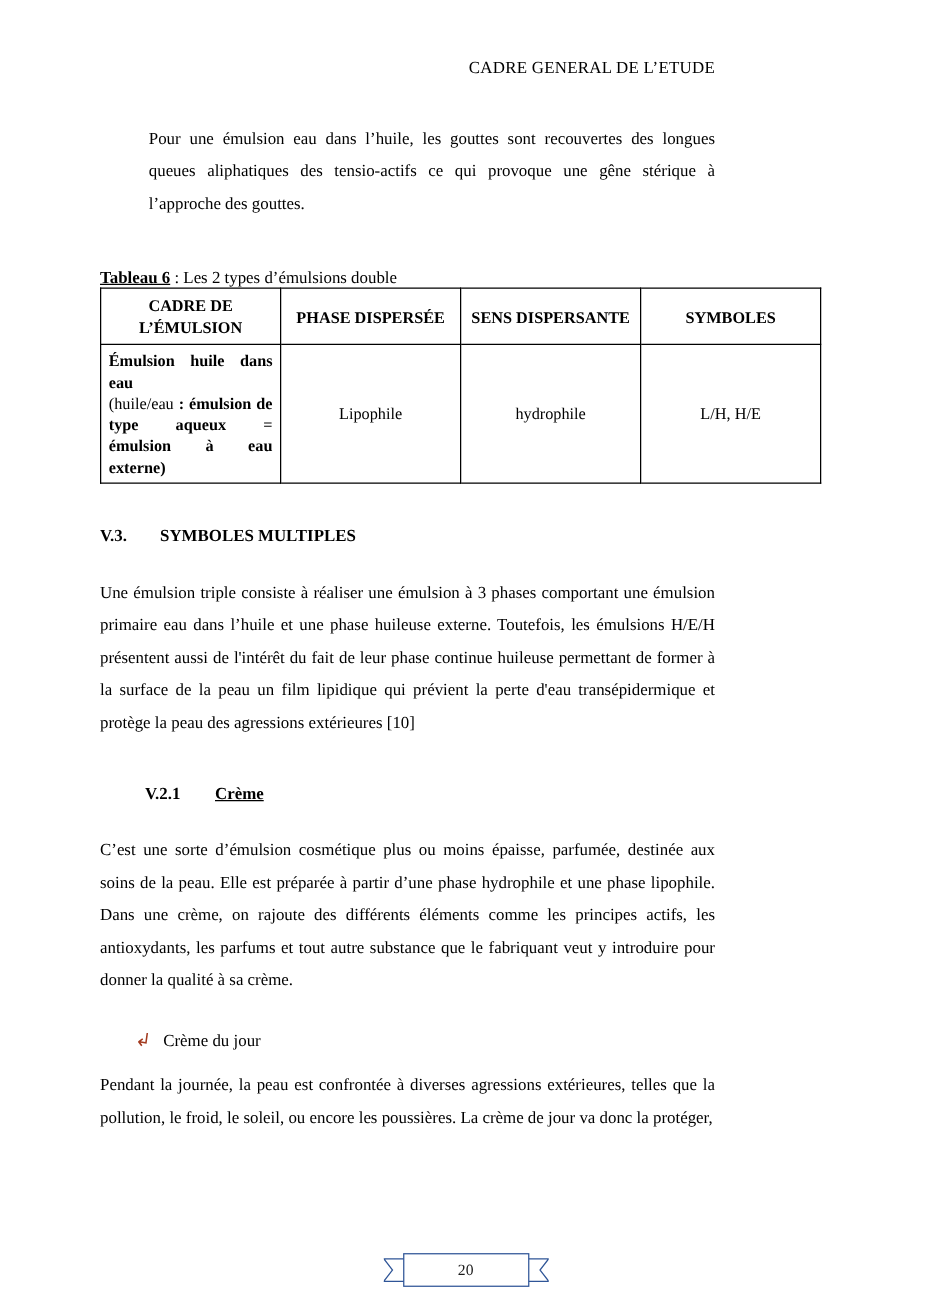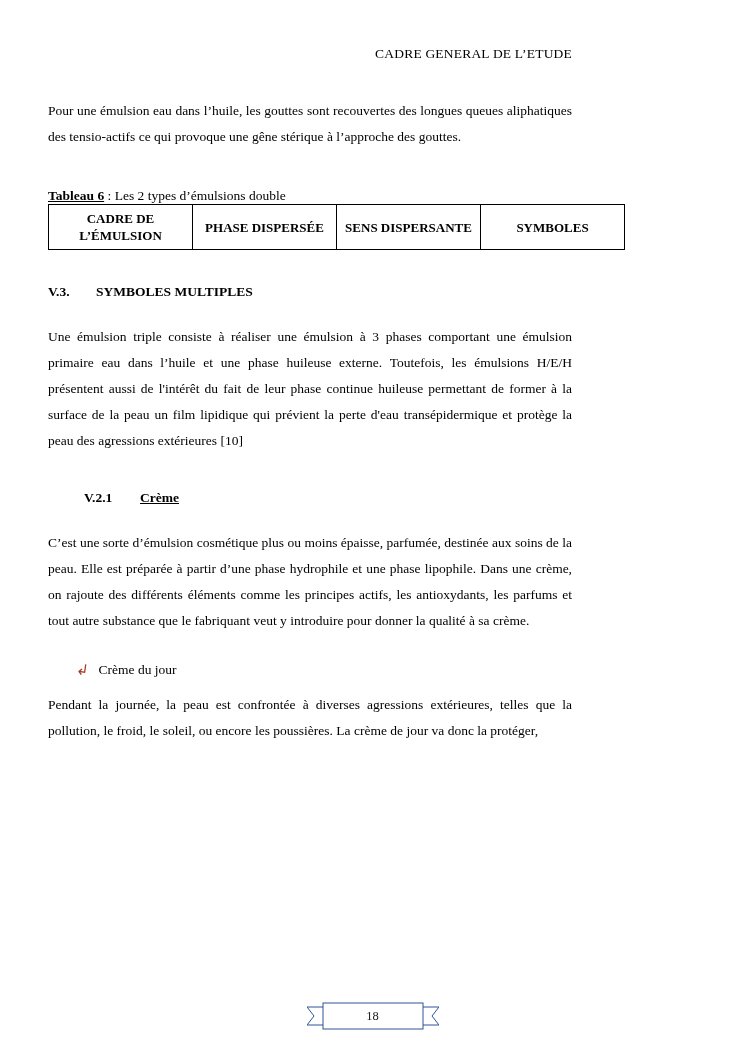--- a/index.html
+++ b/index.html
@@ -14,37 +14,38 @@
     font-family: "Liberation Serif", serif;
     color: #000000;
     overflow: hidden;
   }
   .page {
     position: absolute;
     top: 0; left: 0;
     width: 660px;
     height: 1053px;
     box-sizing: border-box;
-    padding: 40px 88px 0 48px;
+    padding: 40px 88px 0 80px;
   }
   .header-line {
     text-align: right;
     font-size: 13.5px;
     letter-spacing: 0.2px;
     margin-top: 6px;
     margin-bottom: 0;
   }
   .para {
     font-size: 13.5px;
     line-height: 26px;
     text-align: justify;
     margin: 0;
   }
   .para.first {
     margin-top: 36px;
+    margin-left: 39px;
   }
   .tbl-caption {
     font-size: 13.5px;
     margin-top: 38px;
   }
   .tbl-caption .lbl {
     font-weight: bold;
     text-decoration: underline;
   }
   table.emulsion {
@@ -168,20 +169,29 @@
     </colgroup>
     <thead>
       <tr>
         <th>CADRE DE L’ÉMULSION</th>
         <th>PHASE DISPERSÉE</th>
         <th>SENS DISPERSANTE</th>
         <th>SYMBOLES</th>
       </tr>
     </thead>
     <tbody>
+      <tr style="height:102px;">
+        <td class="cell-label">
+          <b>Émulsion huile dans eau</b><br>
+          <span>(huile/eau </span><b>: émulsion de type aqueux = émulsion à eau externe)</b>
+        </td>
+        <td class="cell-center">Lipophile</td>
+        <td class="cell-center">hydrophile</td>
+        <td class="cell-sym-1">L/H, H/E</td>
+      </tr>
     </tbody>
   </table>
 
   <div class="section-head">
     <span class="num">V.3.</span><span>SYMBOLES MULTIPLES</span>
   </div>
 
   <p class="para block"> Une émulsion triple consiste à réaliser une émulsion à 3 phases comportant une émulsion primaire eau dans l’huile et une phase huileuse externe. Toutefois, les émulsions H/E/H présentent aussi de l'intérêt du fait de leur phase continue huileuse permettant de former à la surface de la peau un film lipidique qui prévient la perte d'eau transépidermique et protège la peau des agressions extérieures [10]</p>
 
   <div class="sub-head">
@@ -199,15 +209,15 @@
 
 </div>
 
 <div class="footer">
   <div class="ribbon">
     <svg width="132" height="30" viewBox="0 0 132 30" xmlns="http://www.w3.org/2000/svg">
       <polygon points="0,6 18,6 18,24 0,24 7,15" fill="#ffffff" stroke="#2f5597" stroke-width="1"></polygon>
       <polygon points="132,6 114,6 114,24 132,24 125,15" fill="#ffffff" stroke="#2f5597" stroke-width="1"></polygon>
       <rect x="16" y="2" width="100" height="26" fill="#ffffff" stroke="#2f5597" stroke-width="1"></rect>
     </svg>
-    <div class="page-num">18</div>
+    <div class="page-num">20</div>
   </div>
 </div>
 
 </body></html>

